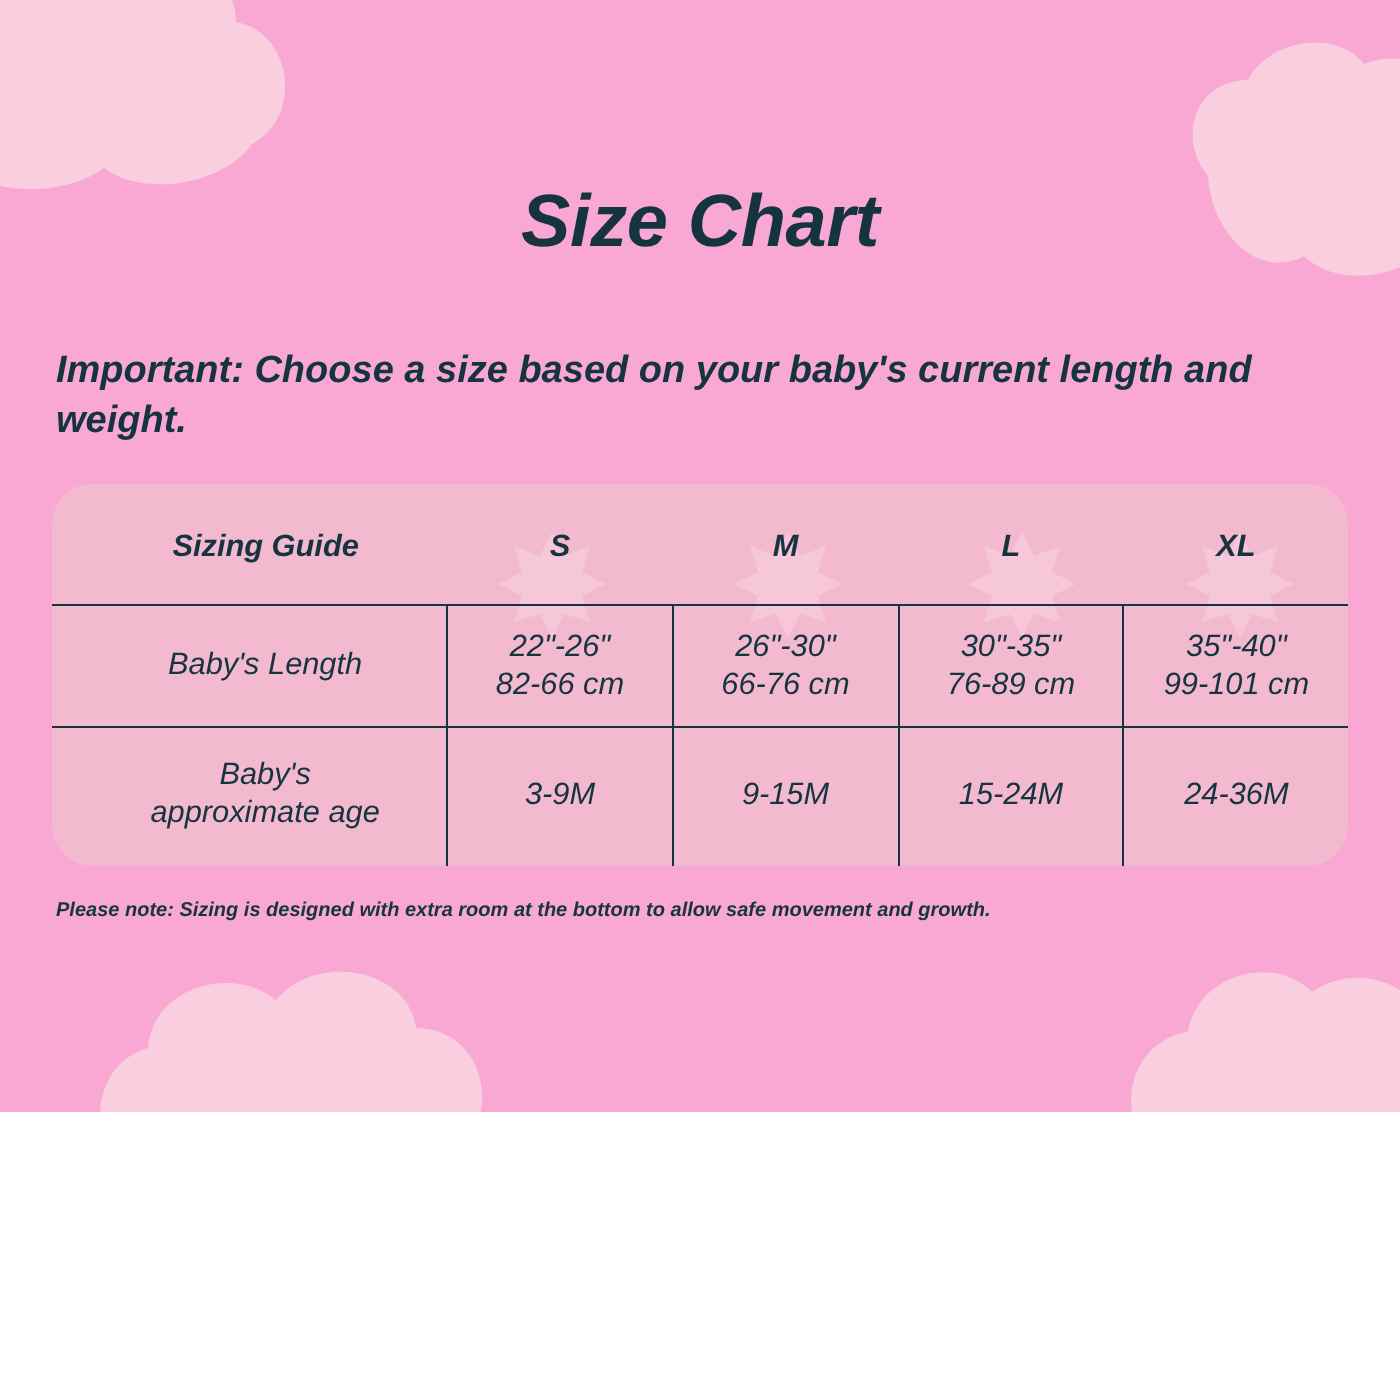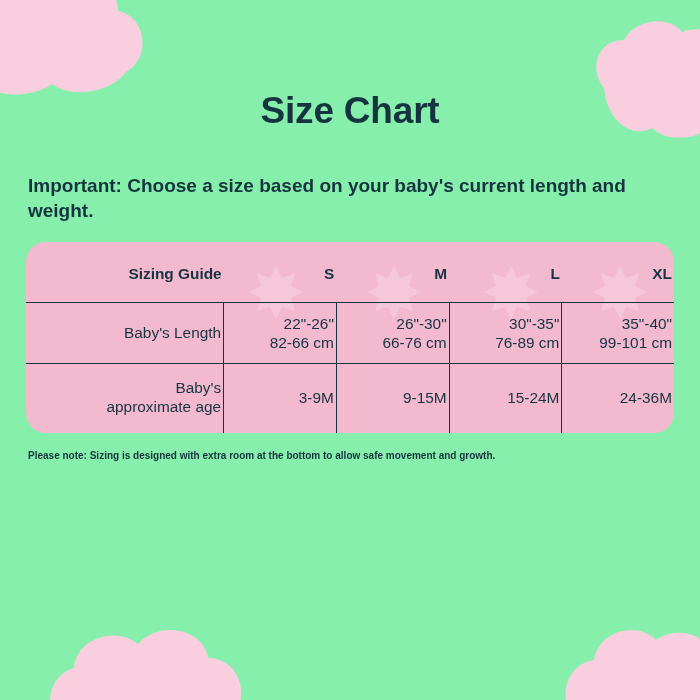--- a/index.html
+++ b/index.html
@@ -9,23 +9,24 @@
   body {
     width: 700px;
     height: 700px;
     background: #ffffff;
     font-family: "Liberation Sans", sans-serif;
     overflow: hidden;
   }
   .page {
     position: relative;
     width: 700px;
-    height: 700px;
+    height: 556px;
     overflow: hidden;
-    background: #86efac;
+    background: #f9a8d4;
+    font-style: italic;
   }
 
   
   .blob {
     position: absolute;
     pointer-events: none;
   }
   .blob svg { display: block; }
 
   .blob-tl { top: -34px; left: -40px; }
@@ -80,21 +81,21 @@
     z-index: 2;
     width: 100%;
     border-collapse: collapse;
     table-layout: fixed;
   }
 
   table.size-table td,
   table.size-table th {
     border: 1.6px solid #16343f;
     color: #16343f;
-    text-align: right;
+    text-align: center;
     vertical-align: middle;
     font-size: 15.4px;
     line-height: 1.25;
     padding: 9px 2px;
     background: transparent;
   }
 
   
   table.size-table tr > *:first-child { border-left: none; }
   table.size-table tr > *:last-child { border-right: none; }

